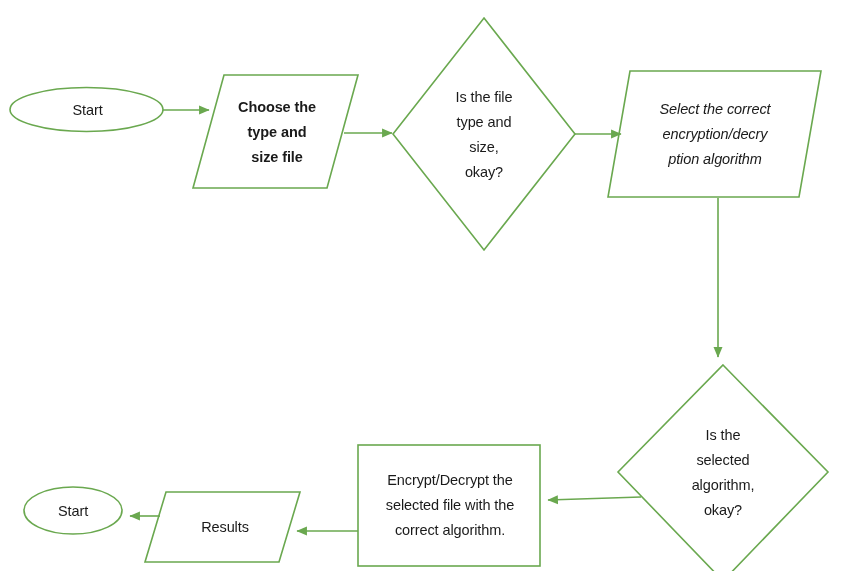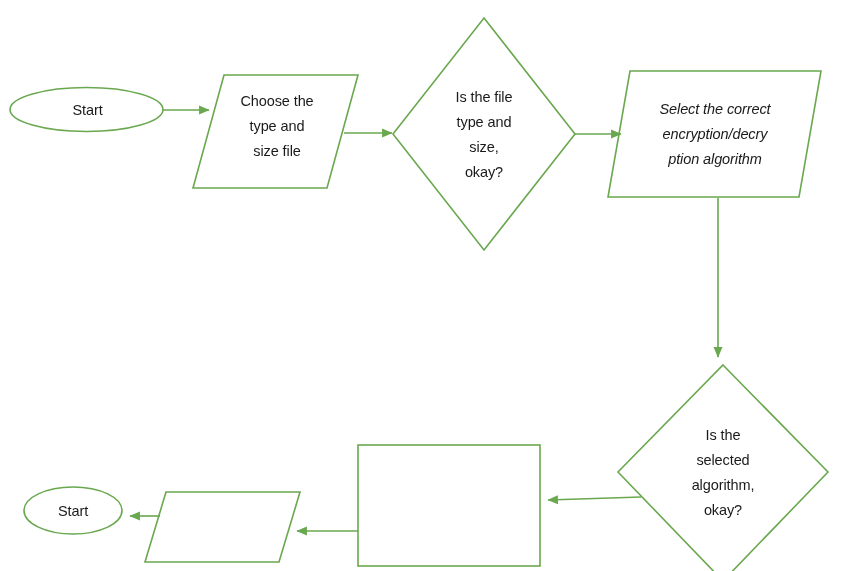--- a/index.html
+++ b/index.html
@@ -35,21 +35,21 @@
     text-align: center;
     color: #1a1a1a;
     font-family: "Liberation Sans", sans-serif;
     font-size: 14.5px;
     line-height: 25px;
     letter-spacing: -0.1px;
     white-space: pre-line;
     pointer-events: none;
   }
   .lbl-start      { left: 10px;  top: 75px;  width: 155px; height: 44px; }
-  .lbl-choose     { left: 196px; top: 56px;  width: 162px; height: 114px; }
+  .lbl-choose     { left: 196px; top: 62px;  width: 162px; height: 114px; font-weight: bold; }
   .lbl-decision1  { left: 404px; top: 6px;   width: 160px; height: 231px; }
   .lbl-select     { left: 612px; top: 58px;  width: 206px; height: 127px; font-style: italic; }
   .lbl-decision2  { left: 640px; top: 352px; width: 166px; height: 216px; }
   .lbl-encrypt    { left: 360px; top: 432px; width: 180px; height: 121px; }
   .lbl-results    { left: 150px; top: 479px; width: 150px; height: 70px; }
   .lbl-stop       { left: 24px;  top: 474px; width: 98px;  height: 48px; }
 </style>
 </head>
 <body>
 
@@ -109,17 +109,21 @@
 
   <div class="node-label lbl-select">Select the correct
 encryption/decry
 ption algorithm</div>
 
   <div class="node-label lbl-decision2">Is the
 selected
 algorithm,
 okay?</div>
 
+  <div class="node-label lbl-encrypt">Encrypt/Decrypt the
+selected file with the
+correct algorithm.</div>
 
+  <div class="node-label lbl-results">Results</div>
 
   <div class="node-label lbl-stop">Start</div>
 
 </div>
 
 </body></html>

